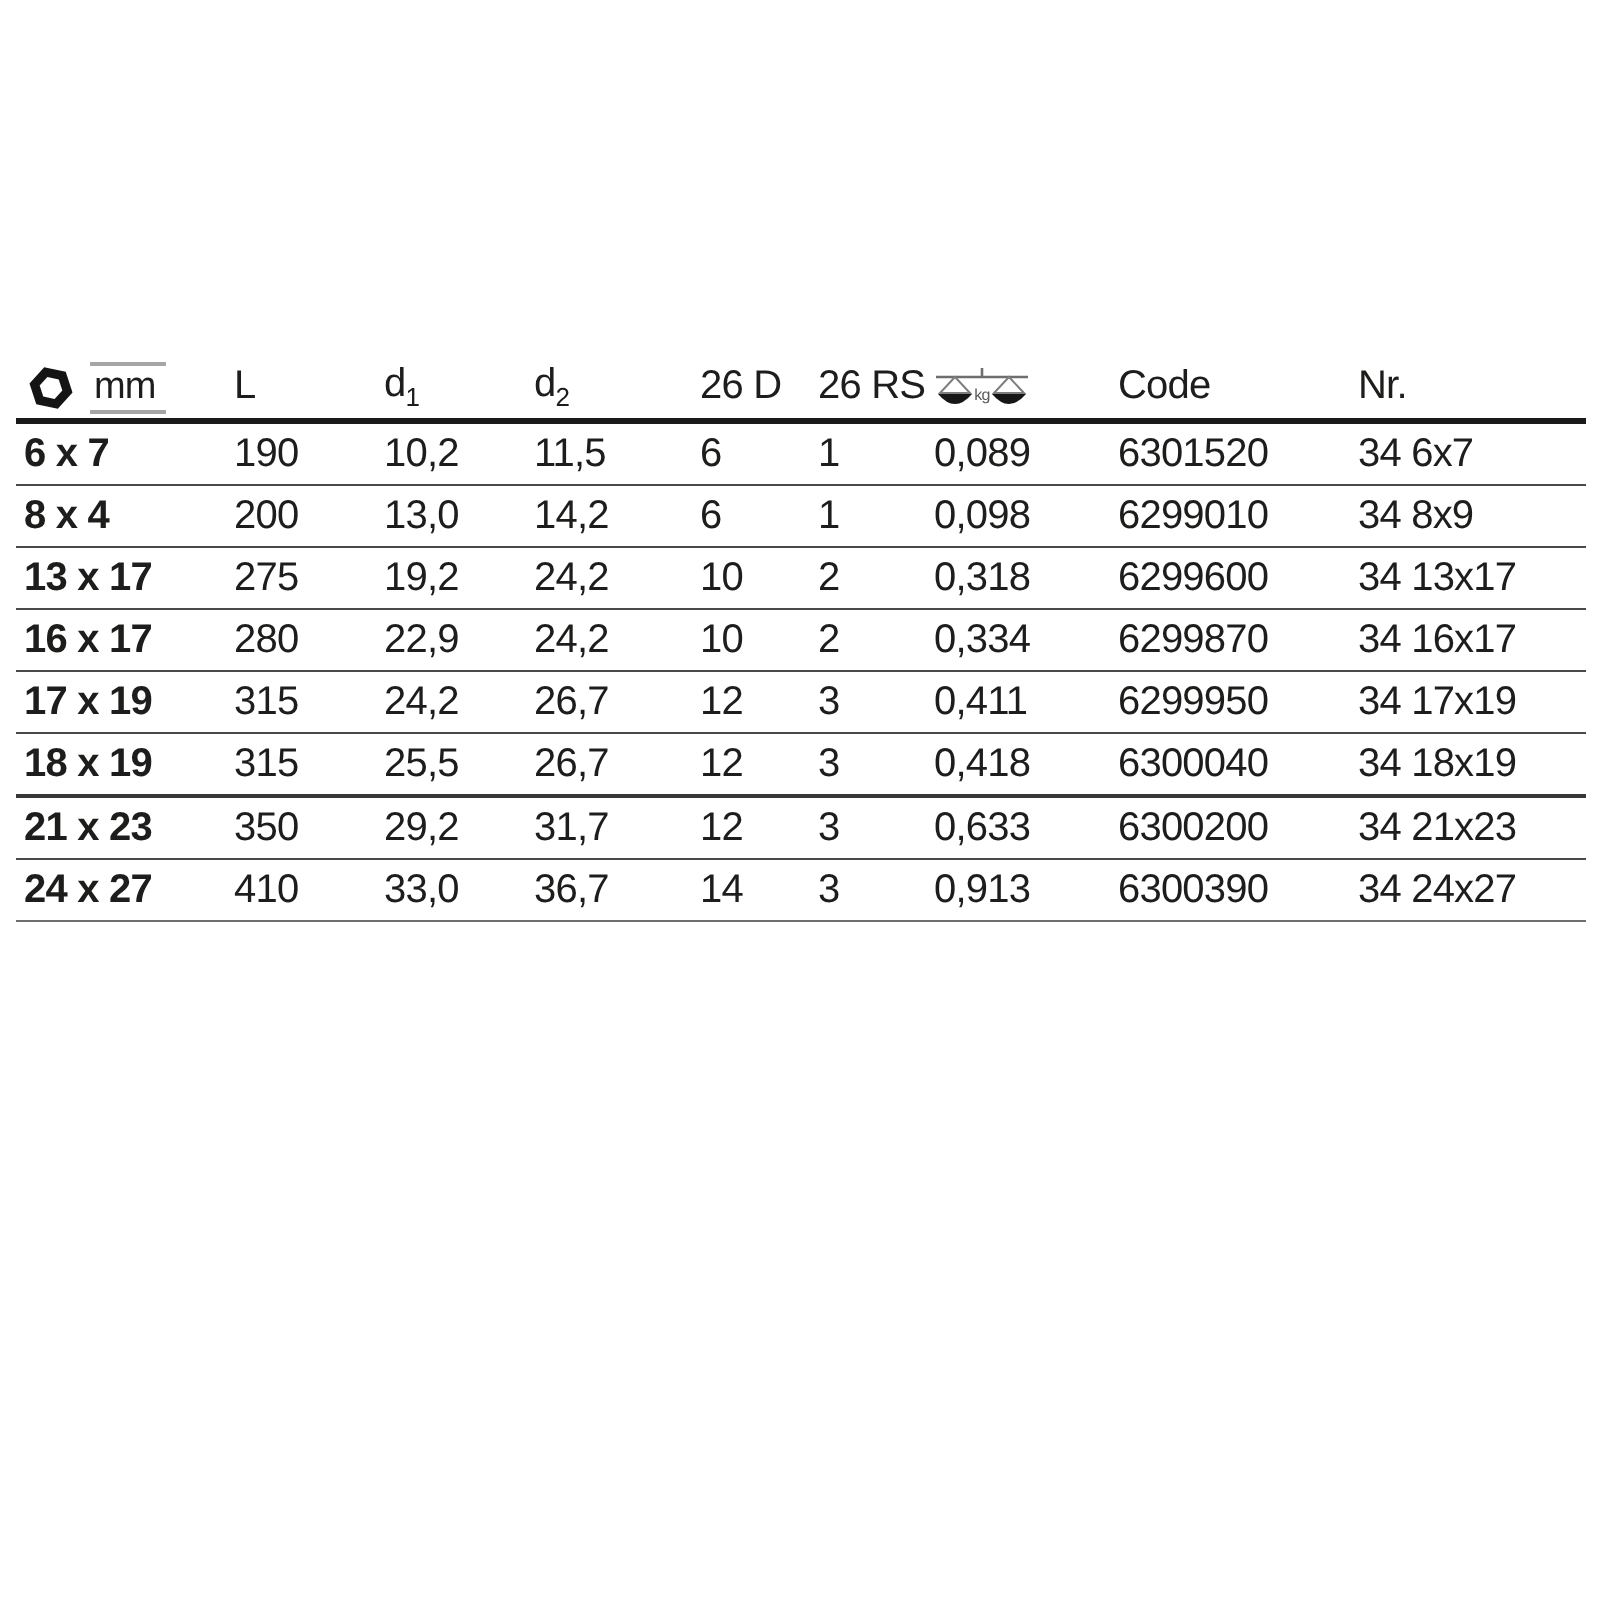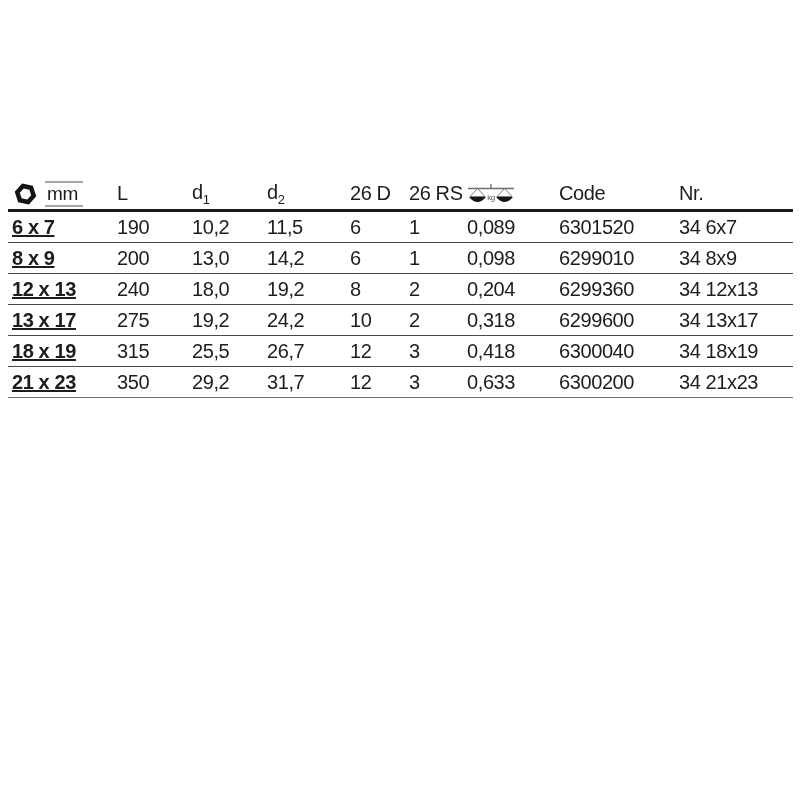--- a/index.html
+++ b/index.html
@@ -21,21 +21,21 @@
     height:31px;font-weight:normal;
     border-bottom:3px solid #1a1a1a;
   }
   tbody td{
     height:30px;
     border-bottom:1px solid #4a4a4a;
   }
   
   tbody tr:nth-child(6) td{border-bottom:2.5px solid #383838;}
   tbody tr:last-child td{border-bottom:1px solid #6e6e6e;}
-  td.c-size{font-weight:bold;text-decoration:underline;}
+  td.c-size{font-weight:bold;}
   .hdr-size{display:flex;align-items:center;gap:6px;}
   .mm{
     display:inline-block;font-size:19px;line-height:21px;
     border-top:2px solid #a6a6a6;border-bottom:2px solid #a6a6a6;
     padding:0 5px 1px 2px;
   }
   sub.dsub{font-size:13px;letter-spacing:0;}
   .icon{display:inline-block;vertical-align:middle;}
 </style>
 </head>
@@ -94,58 +94,69 @@
     <td>10,2</td>
     <td>11,5</td>
     <td>6</td>
     <td>1</td>
     <td>0,089</td>
     <td>6301520</td>
     <td>34 6x7</td>
   </tr>
 
   <tr>
-    <td class="c-size">8 x 9</td>
+    <td class="c-size">8 x 4</td>
     <td>200</td>
     <td>13,0</td>
     <td>14,2</td>
     <td>6</td>
     <td>1</td>
     <td>0,098</td>
     <td>6299010</td>
     <td>34 8x9</td>
   </tr>
 
 
-  <tr>
-    <td class="c-size">12 x 13</td>
-    <td>240</td>
-    <td>18,0</td>
-    <td>19,2</td>
-    <td>8</td>
-    <td>2</td>
-    <td>0,204</td>
-    <td>6299360</td>
-    <td>34 12x13</td>
-  </tr>
 
   <tr>
     <td class="c-size">13 x 17</td>
     <td>275</td>
     <td>19,2</td>
     <td>24,2</td>
     <td>10</td>
     <td>2</td>
     <td>0,318</td>
     <td>6299600</td>
     <td>34 13x17</td>
   </tr>
 
 
+  <tr>
+    <td class="c-size">16 x 17</td>
+    <td>280</td>
+    <td>22,9</td>
+    <td>24,2</td>
+    <td>10</td>
+    <td>2</td>
+    <td>0,334</td>
+    <td>6299870</td>
+    <td>34 16x17</td>
+  </tr>
 
+  <tr>
+    <td class="c-size">17 x 19</td>
+    <td>315</td>
+    <td>24,2</td>
+    <td>26,7</td>
+    <td>12</td>
+    <td>3</td>
+    <td>0,411</td>
+    <td>6299950</td>
+    <td>34 17x19</td>
+  </tr>
 
   <tr>
     <td class="c-size">18 x 19</td>
     <td>315</td>
     <td>25,5</td>
     <td>26,7</td>
     <td>12</td>
     <td>3</td>
     <td>0,418</td>
     <td>6300040</td>
@@ -158,16 +169,27 @@
     <td>350</td>
     <td>29,2</td>
     <td>31,7</td>
     <td>12</td>
     <td>3</td>
     <td>0,633</td>
     <td>6300200</td>
     <td>34 21x23</td>
   </tr>
 
+  <tr>
+    <td class="c-size">24 x 27</td>
+    <td>410</td>
+    <td>33,0</td>
+    <td>36,7</td>
+    <td>14</td>
+    <td>3</td>
+    <td>0,913</td>
+    <td>6300390</td>
+    <td>34 24x27</td>
+  </tr>
 
 </tbody>
   </table>
 </div>
 
 </body></html>

